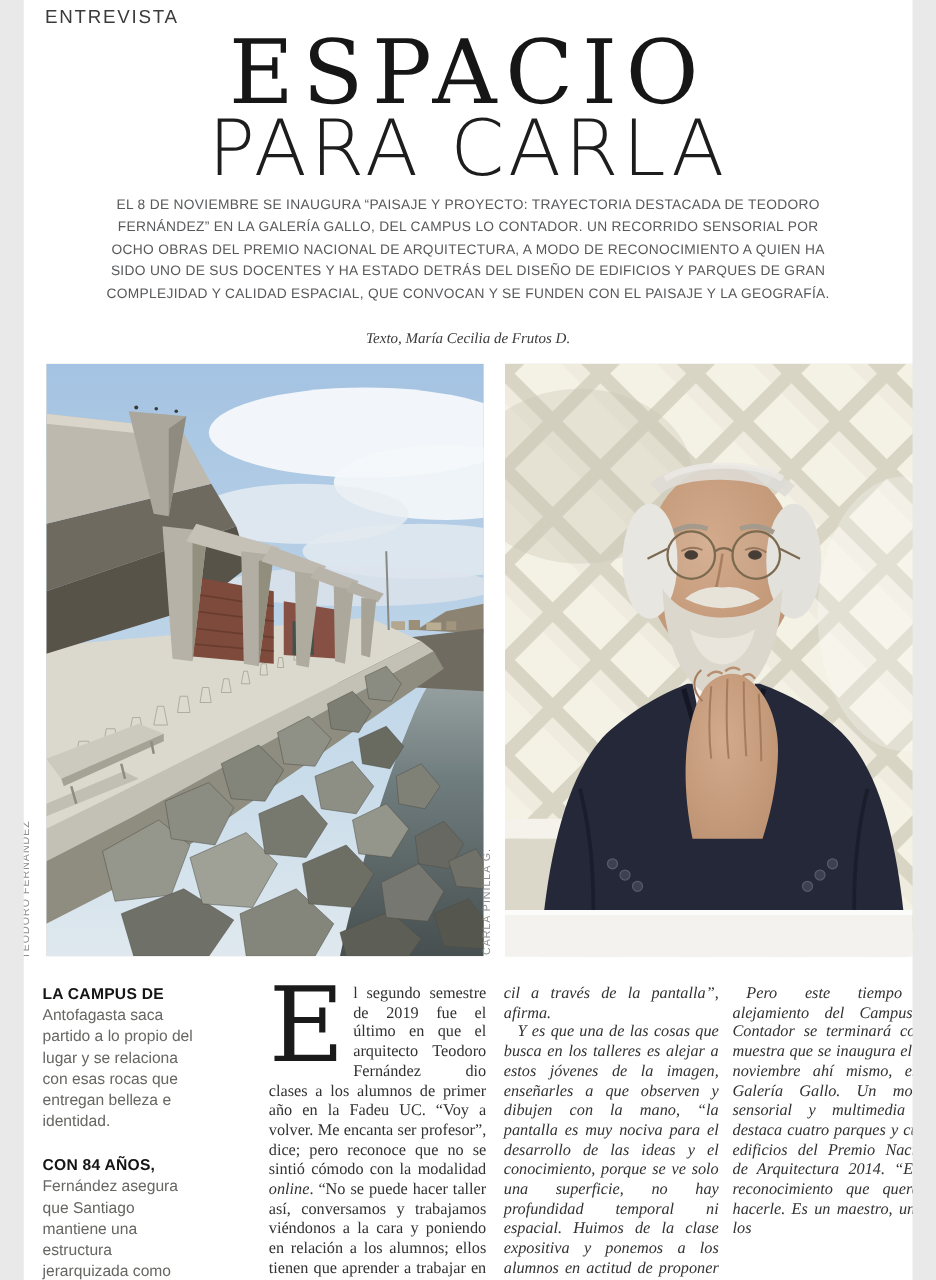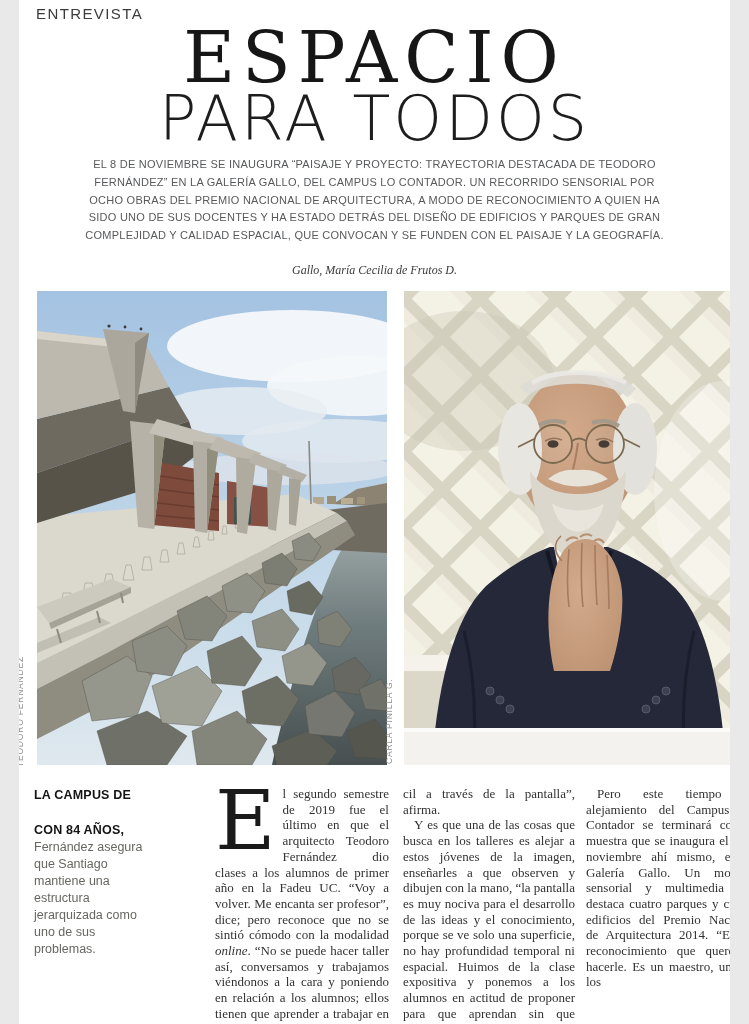--- a/index.html
+++ b/index.html
@@ -26,36 +26,36 @@
   .credit-left{left:6px;top:757px;}
   .credit-right{left:375px;top:754px;}
   .sidebar{position:absolute;left:15px;top:787px;width:126px;font-size:12.5px;line-height:17px;color:#666662;}
   .note{margin:0 0 18px 0;}
   .note b{display:block;color:#141414;letter-spacing:.2px;}
   .col{position:absolute;top:786px;text-align:justify;font-family:"Liberation Serif",serif;
         font-size:13px;line-height:15.7px;color:#323232;}
   .col1{left:196px;width:174px;}
   .col2{left:384px;width:172px;}
   .col3{left:567px;width:170px;}
-  .col p{margin:0;}
+  .col p{margin:0;font-style:italic;}
   .col p.indent{text-indent:11px;}
   .dropcap{float:left;font-family:"DejaVu Serif","Liberation Serif",serif;font-size:83px;
         line-height:66px;padding:2px 7px 0 0;color:#1a1a1a;}
   em.online{font-style:italic;}
 </style>
 </head>
 <body>
 
 <div class="page">
 
   <div class="kicker">ENTREVISTA</div>
   <h1 class="title-serif">ESPACIO</h1>
-  <div class="title-thin">PARA TODOS</div>
+  <div class="title-thin">PARA CARLA</div>
   <p class="lede">EL 8 DE NOVIEMBRE SE INAUGURA “PAISAJE Y PROYECTO: TRAYECTORIA DESTACADA DE TEODORO FERNÁNDEZ” EN LA GALERÍA GALLO, DEL CAMPUS LO CONTADOR. UN RECORRIDO SENSORIAL POR OCHO OBRAS DEL PREMIO NACIONAL DE ARQUITECTURA, A MODO DE RECONOCIMIENTO A QUIEN HA SIDO UNO DE SUS DOCENTES Y HA ESTADO DETRÁS DEL DISEÑO DE EDIFICIOS Y PARQUES DE GRAN COMPLEJIDAD Y CALIDAD ESPACIAL, QUE CONVOCAN Y SE FUNDEN CON EL PAISAJE Y LA GEOGRAFÍA.</p>
-  <p class="byline">Gallo, María Cecilia de Frutos D.</p>
+  <p class="byline">Texto, María Cecilia de Frutos D.</p>
 
   <div class="credit credit-left">TEODORO FERNÁNDEZ</div>
   <figure class="photo photo-left">
     <svg viewBox="0 0 350 474" preserveAspectRatio="none">
       <defs>
         <linearGradient id="sky" x1="0" y1="0" x2="0" y2="1">
           <stop offset="0" stop-color="#a4c3e2"></stop>
             <stop offset="0.7" stop-color="#c9dcea"></stop>
             <stop offset="1" stop-color="#dfe8ee"></stop>
         </linearGradient>
@@ -220,21 +220,21 @@
         <path d="M165,258 C163,280 163,300 165,316 M178,252 C177,276 177,298 179,316 M191,254 C191,276 192,298 193,314 M203,264 C204,284 205,302 205,318" stroke="#a67c5e" stroke-width="1.6" fill="none"></path>
         <path d="M158,270 C150,262 149,252 157,245" stroke="#a67c5e" stroke-width="1.6" fill="none"></path>
         <path d="M162,250 q6,-6 12,-2 M176,246 q6,-5 12,-1 M190,250 q6,-4 10,2" stroke="#b9906f" stroke-width="2" fill="none"></path>
       </g>
       <rect x="0" y="440" width="350" height="34" fill="#f3f2ee"></rect>
       <rect x="0" y="437" width="350" height="4" fill="#fbfbf9"></rect>
     </svg>
   </figure>
 
   <aside class="sidebar">
-    <p class="note"><b>LA CAMPUS DE</b></p>
+    <p class="note"><b>LA CAMPUS DE</b><span>Antofagasta saca partido a lo propio del lugar y se relaciona con esas rocas que entregan belleza e identidad.</span></p>
     <p class="note"><b>CON 84 AÑOS,</b><span>Fernández asegura que Santiago mantiene una estructura jerarquizada como uno de sus problemas.</span></p>
   </aside>
 
   <div class="col col1">
     <span class="dropcap">E</span><span>l segundo semestre de 2019 fue el último en que el arquitecto Teodoro Fernández dio clases a los alumnos de primer año en la Fadeu UC. “Voy a volver. Me encanta ser profesor”, dice; pero reconoce que no se sintió cómodo con la modalidad </span><em class="online">online</em><span>. “No se puede hacer taller así, conversamos y trabajamos viéndonos a la cara y poniendo en relación a los alumnos; ellos tienen que aprender a trabajar en equipo, a discutir con sus pares y dialogar, y eso es muy difí-</span>
   </div>
 
   <div class="col col2">
     <p>cil a través de la pantalla”, afirma.</p>
     <p class="indent">Y es que una de las cosas que busca en los talleres es alejar a estos jóvenes de la imagen, enseñarles a que observen y dibujen con la mano, “la pantalla es muy nociva para el desarrollo de las ideas y el conocimiento, porque se ve solo una superficie, no hay profundidad temporal ni espacial. Huimos de la clase expositiva y ponemos a los alumnos en actitud de proponer para que aprendan sin que nosotros les enseñemos. Para nosotros es importante no echarles a perder las</p>

